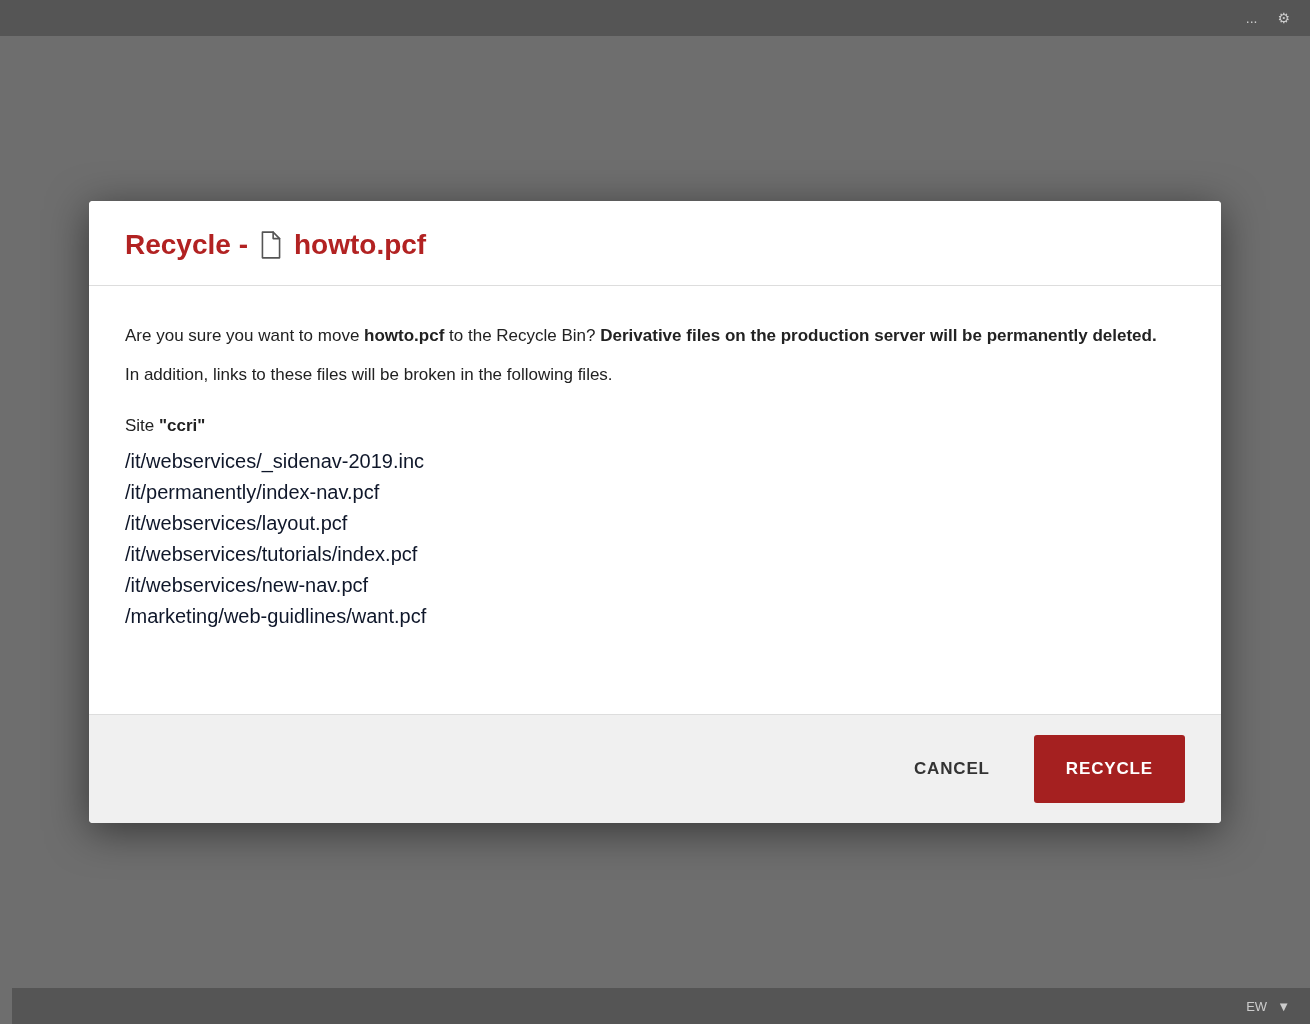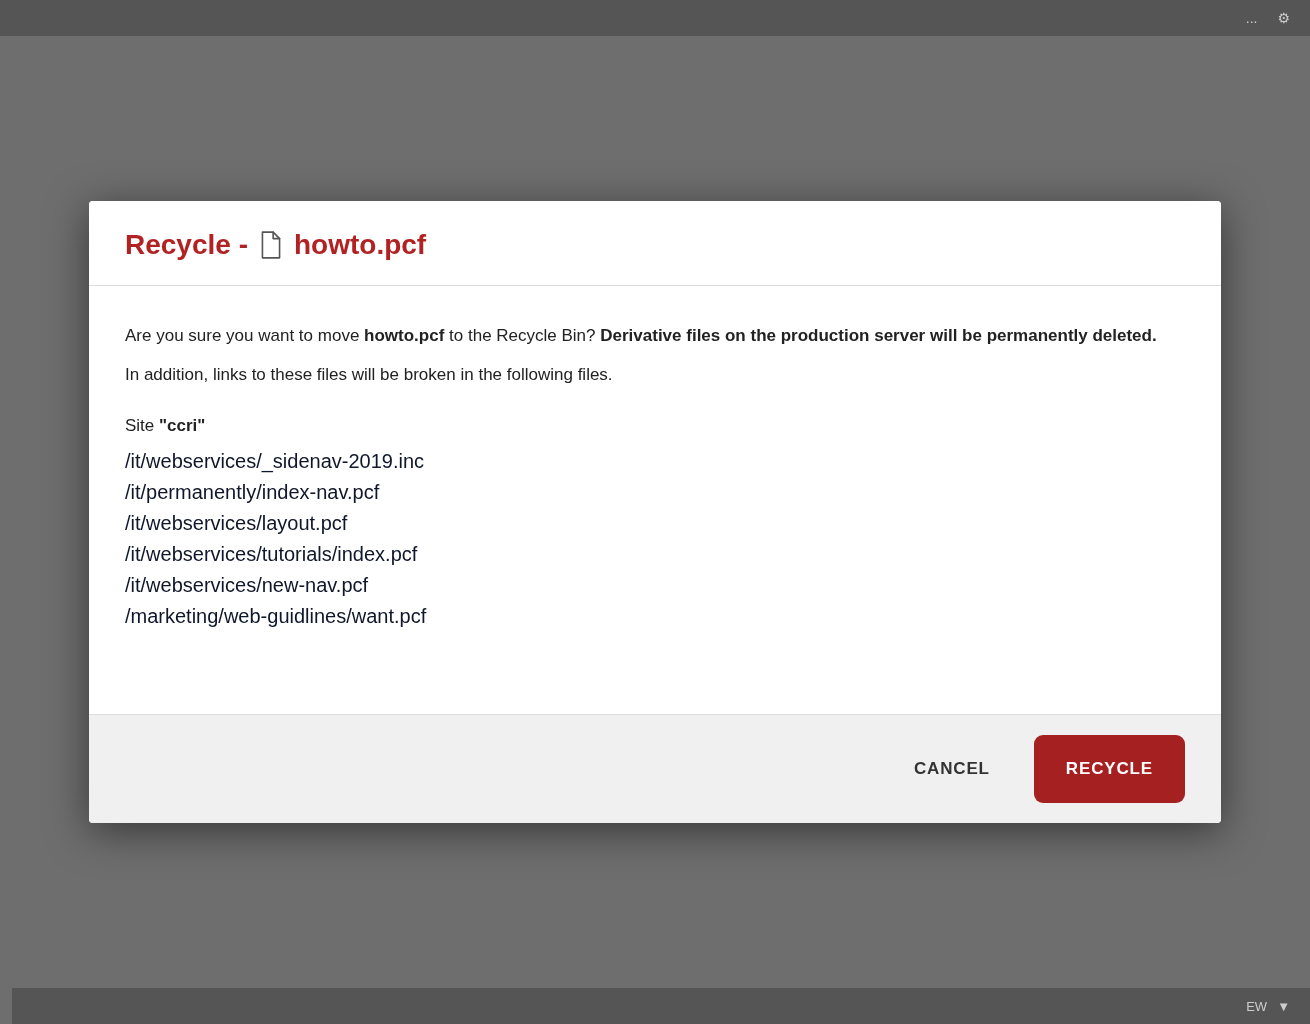--- a/index.html
+++ b/index.html
@@ -190,21 +190,21 @@
     .btn-recycle {
       background: #a52020;
       border: none;
       color: #ffffff;
       font-size: 17px;
       font-weight: 700;
       letter-spacing: 0.05em;
       cursor: pointer;
       padding: 24px 32px;
       text-transform: uppercase;
-      border-radius: 9px;
+      border-radius: 3px;
     }
   </style>
 </head>
 <body>
 
 <div class="bg-overlay"></div>
 
 <div class="top-bar">
   <span class="top-bar-item">...</span>
   <span class="top-bar-item">⚙</span>

